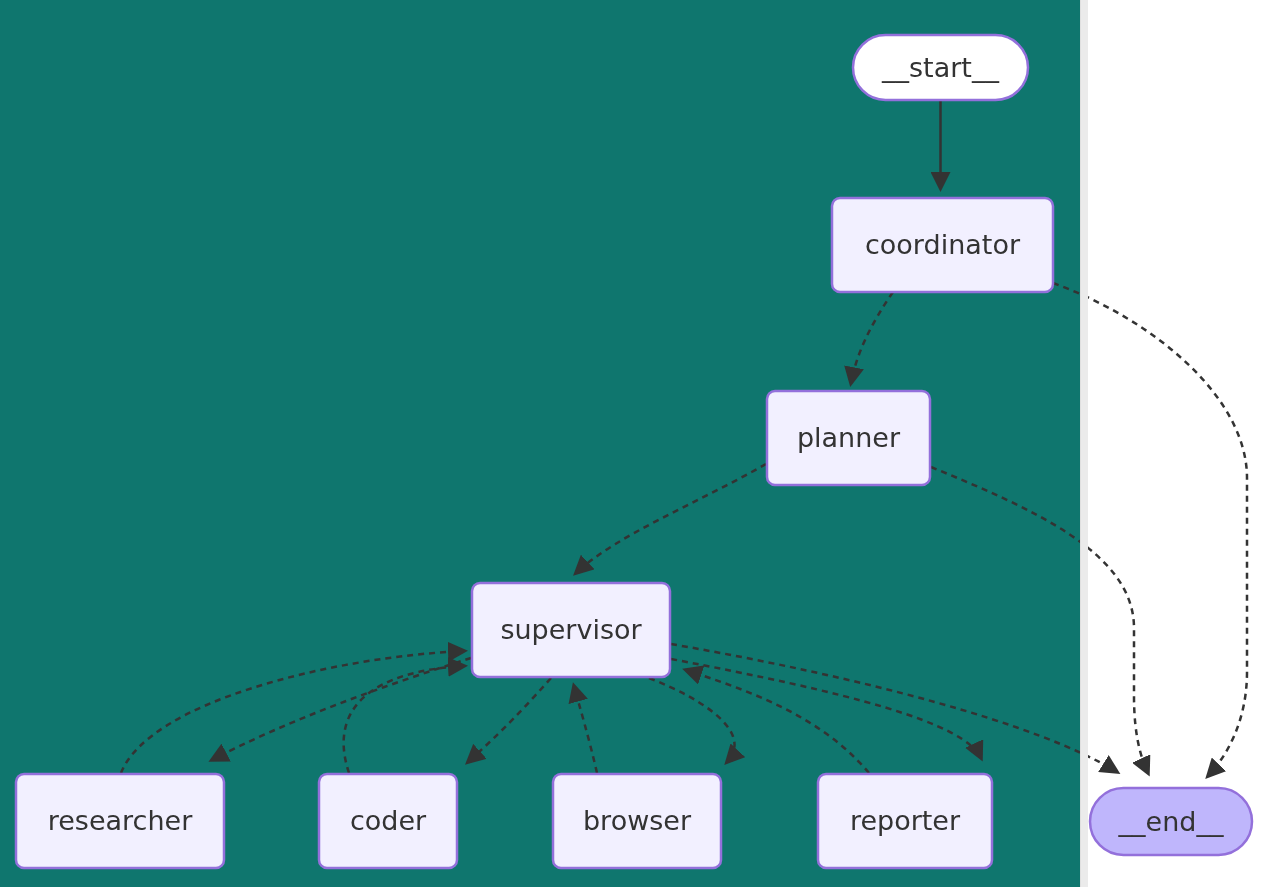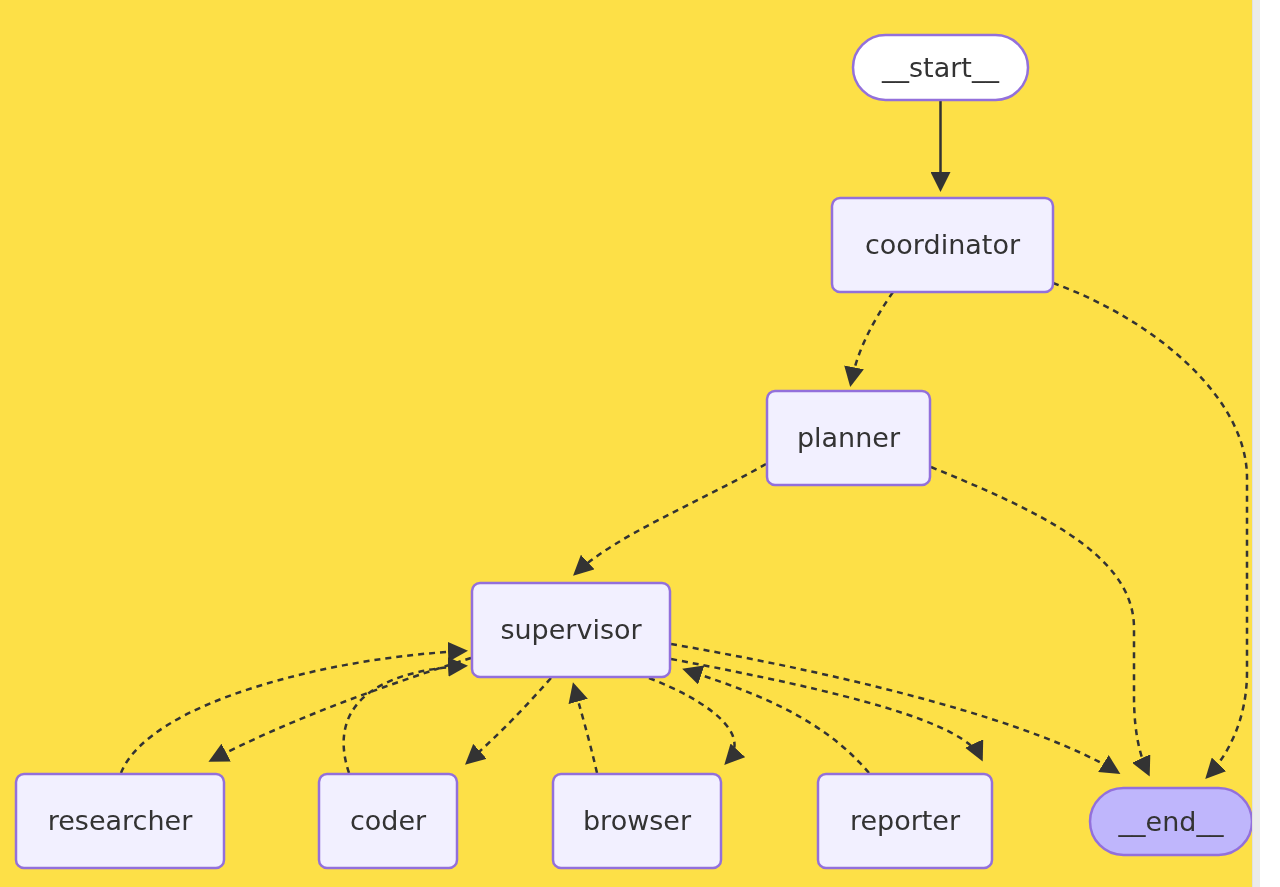--- a/index.html
+++ b/index.html
@@ -6,23 +6,23 @@
     margin: 0;
     padding: 0;
     background: #ffffff;
     width: 1280px;
     height: 887px;
     overflow: hidden;
     font-family: "DejaVu Sans", "Liberation Sans", sans-serif;
   }
   .canvas {
     position: relative;
-    width: 1260px;
+    width: 1088px;
     height: 887px;
-    background: #fde047;
+    background: #0f766e;
   }
   .scroll-gutter {
     position: absolute;
     right: 0; top: 0;
     width: 7px; height: 887px;
     background: #ebebeb;
     border-left: 1px solid #e0e0e0;
   }
   svg { display: block; }
   .edge {

